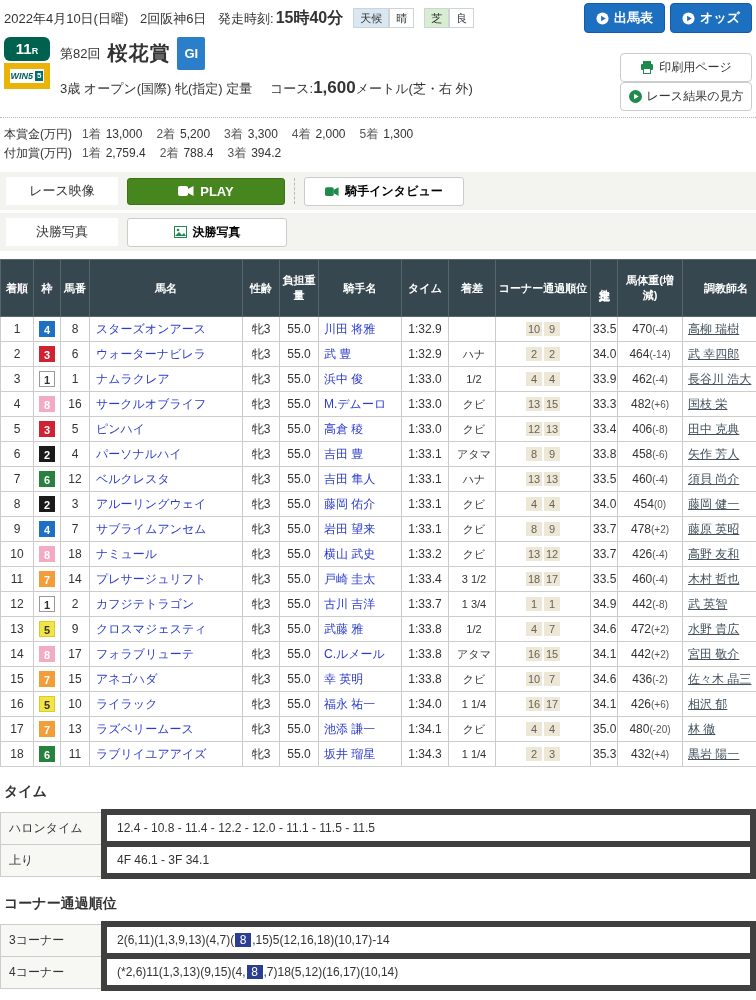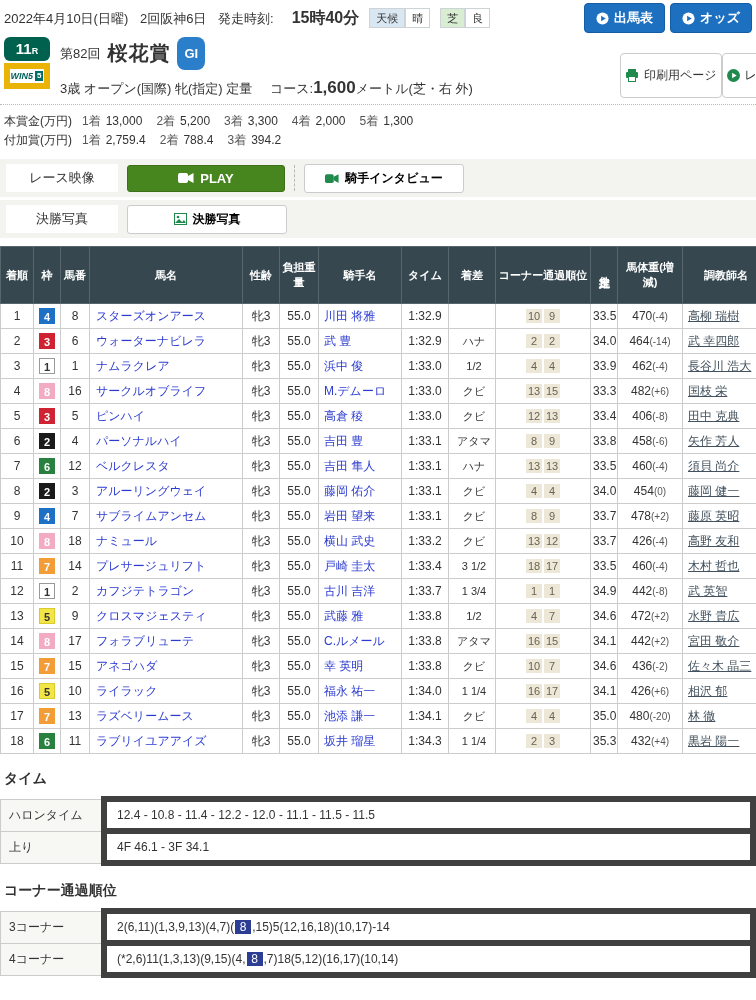--- a/index.html
+++ b/index.html
@@ -2,46 +2,46 @@
 <html><head>
 <meta charset="utf-8">
 <style>
   html,body{margin:0;padding:0;background:#fff}
   body{width:756px;font-family:"Liberation Sans","DejaVu Sans",sans-serif;font-size:13px;color:#333}
   .wrap{position:relative;width:756px}
 
   
   .topbar{display:flex;align-items:center;padding:5px 4px 2px 4px;height:26px}
   .dateline{white-space:nowrap}
-  .start-time{font-weight:bold;font-size:16px;margin-left:18px}
+  .start-time{font-weight:bold;font-size:16px;margin-left:2px}
   .wbox{display:inline-flex;margin-left:10px;font-size:11px;vertical-align:middle}
   .wbox span{display:inline-block;padding:3px 6px;border:1px solid #ccd4d8;line-height:12px}
   .wlab-blue{background:#d8e7f2;border-right:none}
   .wlab-green{background:#d9edd2;border-right:none}
   .wval{background:#fff}
   .top-actions{margin-left:auto;display:flex;gap:5px}
   .btn-blue{display:inline-flex;align-items:center;gap:5px;background:#1d6fc0;color:#fff;font-weight:bold;font-size:13px;border:1px solid #135ca6;border-radius:4px;padding:5px 11px;cursor:pointer}
 
   
   .racehead{display:flex;padding:4px 4px 6px 4px}
   .race-ident{width:46px;margin-right:10px}
   .race-no{display:block;background:#00614e;color:#fff;text-align:center;border-radius:6px;font-weight:bold;font-size:15px;line-height:24px;height:24px}
   .race-no small{font-size:9px}
   .win5{display:flex;align-items:center;justify-content:center;border:6px solid #eab308;margin-top:2px;height:14px;background:#fff}
   .win5-t{color:#00615c;font-style:italic;font-weight:bold;font-size:9px;letter-spacing:0}
   .win5-b{background:#00706a;color:#fff;font-size:8px;font-weight:bold;padding:0 2px;margin-left:2px;line-height:10px}
   .race-main{flex:1}
   .race-title-line{display:flex;align-items:center;gap:7px}
   .race-kai{font-size:13px}
   .race-name{font-size:20px;font-weight:bold;letter-spacing:1px}
-  .grade-badge{background:#2b7ec9;color:#fff;font-weight:bold;font-size:13px;padding:9px 7px;border-radius:8px}
+  .grade-badge{background:#2b7ec9;color:#fff;font-weight:bold;font-size:13px;padding:9px 7px;border-radius:2px}
   .race-cond{margin-top:8px;font-size:13px}
   .race-cond .gap{margin-left:14px}
   .course-num{font-weight:bold;font-size:17px}
-  .side-actions{width:132px;display:flex;flex-direction:row;margin-top:16px}
+  .side-actions{width:132px;display:flex;flex-direction:column;margin-top:16px}
   .btn-white{display:inline-flex;align-items:center;justify-content:center;gap:5px;background:#fff;color:#333;font-size:12px;border:1px solid #ccc;border-radius:4px;padding:5px 4px;cursor:pointer;white-space:nowrap}
   .dotted-sep{border-top:1px dotted #b9b9b2;margin:0}
 
   
   .prize{padding:6px 4px 8px 4px;font-size:12px}
   .prize-line{margin:2px 0;white-space:nowrap}
   .prize-label{margin-right:10px}
   .prize-pair{margin-right:14px}
   .prize-pair .rank{color:#555;margin-right:5px}
 

